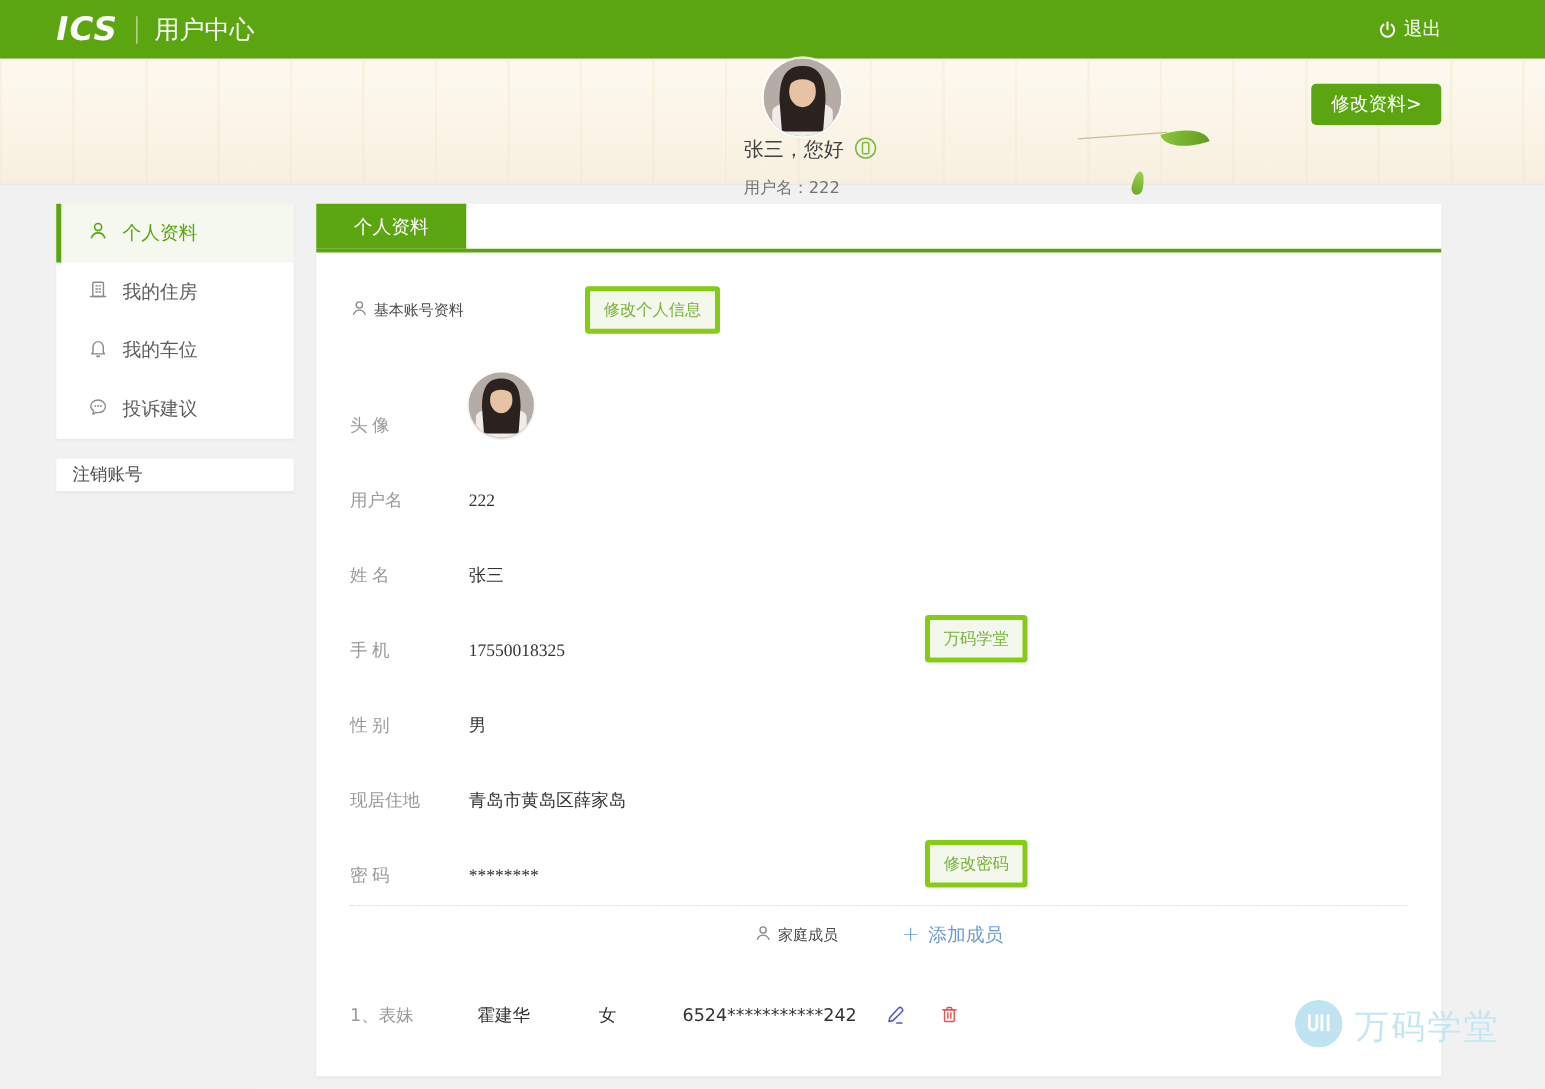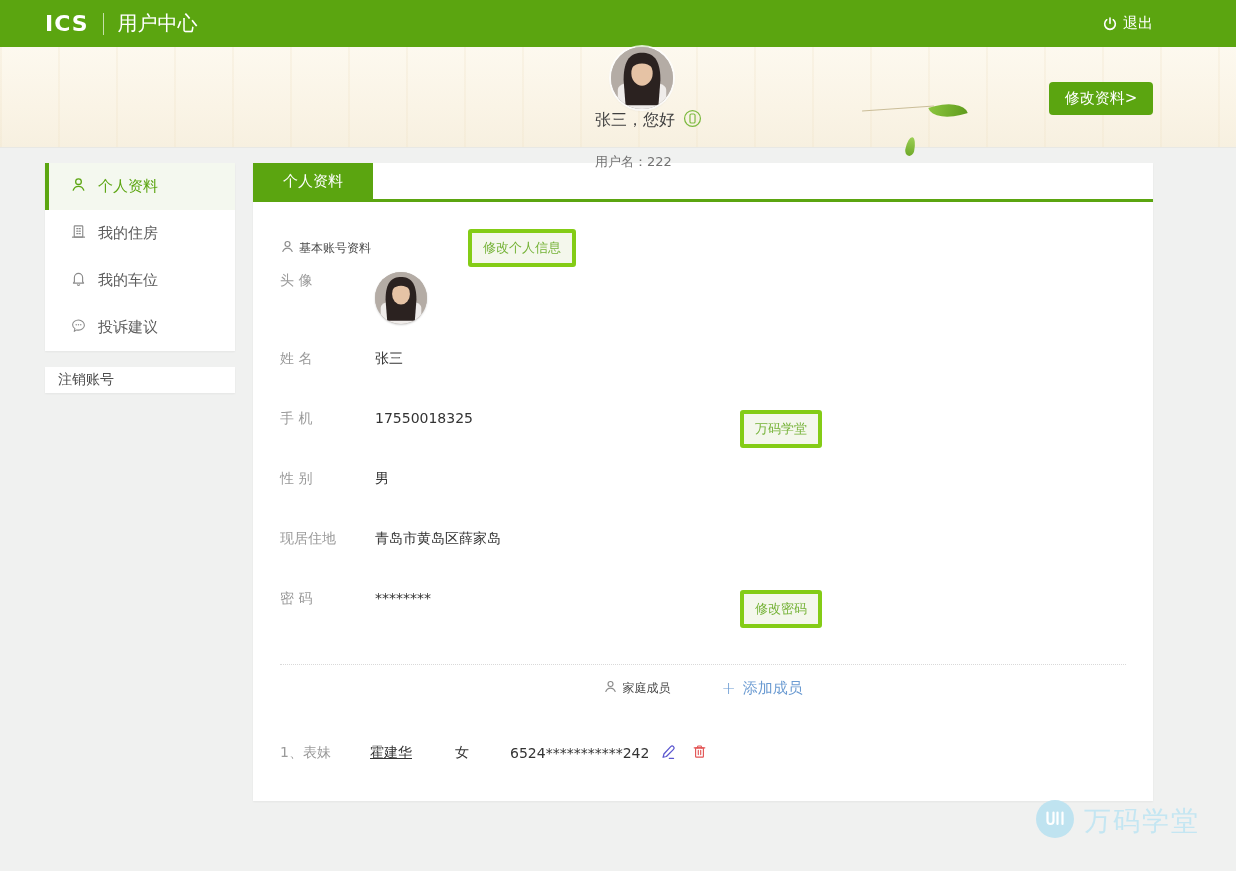--- a/index.html
+++ b/index.html
@@ -7,21 +7,21 @@
   body {
     font-family:"DejaVu Sans","Liberation Sans",sans-serif;
     background:#f0f1f0; color:#333; position:relative; overflow:hidden;
   }
 
   
   .topbar {
     height:47px; background:#5ba510; display:flex; align-items:center;
     padding:0 83px 0 45px;
   }
-  .brand { color:#fff; font-size:22px; font-weight:bold; letter-spacing:1px; }
+  .brand { color:#fff; font-size:26px; font-weight:bold; letter-spacing:1px;font-style:italic; }
   .brand-sep { width:1px; height:22px; background:rgba(255,255,255,.65); margin:0 14px; }
   .app-title { color:#fff; font-size:20px; }
   .logout { margin-left:auto; color:#fff; font-size:15px; display:flex; align-items:center; gap:5px; cursor:pointer; }
   .logout svg { display:block; }
 
   
   .banner {
     height:101px; position:relative; display:flex; align-items:center;
     padding-left:48px;
     background:
@@ -30,23 +30,23 @@
     border-bottom:1px solid #e8e8e4;
     flex-direction:column;
   }
   .banner-avatar {
     width:62px; height:62px; border-radius:50%; overflow:hidden; flex:0 0 auto;
     box-shadow:0 0 0 2px rgba(255,255,255,.8), 0 1px 3px rgba(0,0,0,.15);
     background:#b9b2ac;
   }
   .banner-info { margin-left:13px; }
   .greeting-line { display:flex; align-items:center; gap:8px; font-size:16px; color:#404040; }
-  .username-line { margin-top:21px; font-size:13px; color:#737373; }
+  .username-line { margin-top:9px; font-size:13px; color:#737373; }
   .edit-profile-btn {
-    position:absolute; right:83px; top:35px; width:104px; height:33px;
+    position:absolute; right:83px; top:20px; width:104px; height:33px;
     background:#5ba510; color:#fff; font-size:15px; border:none; border-radius:4px;
     cursor:pointer; font-family:inherit;
   }
   .leaf-a {
     position:absolute; left:930px; top:55px; width:36px; height:17px;
     background:linear-gradient(120deg,#8cc63f,#5f9b1d);
     border-radius:2% 100% 2% 100%; transform:rotate(-18deg);
   }
   .leaf-b {
     position:absolute; left:906px; top:90px; width:9px; height:19px;
@@ -79,38 +79,38 @@
   .card-body { padding:0 27px; }
 
   .section-header { display:flex; align-items:center; margin-top:30px; height:32px; }
   .section-title { display:flex; align-items:center; gap:4px; font-size:12px; color:#4a4a4a; width:188px; }
   .section-title svg { color:#8a8a8a; }
   .btn-light {
     background:#f4f7ec; border:4px solid #84cc16; color:#74b236; font-size:13px;
     padding:6px 11px; border-radius:3px; cursor:pointer; font-family:inherit; white-space:nowrap;
   }
 
-  .field-row { display:flex; align-items:flex-start; height:60px; font-size:14px; }
+  .field-row { display:flex; align-items:flex-end; height:60px; font-size:14px;font-family:Liberation Serif, serif; }
   .field-row.avatar-row { height:78px; margin-top:8px; }
   .field-label { width:95px; color:#9a9a9a; flex:0 0 auto; }
   .field-value { width:365px; color:#333; flex:0 0 auto; }
   .content-avatar {
     width:52px; height:52px; border-radius:50%; overflow:hidden; background:#b9b2ac;
     box-shadow:0 1px 2px rgba(0,0,0,.2);
   }
 
   .dotted-divider { border-top:1px dotted #d9d9d9; margin-top:14px; }
 
   .family-header { display:flex; align-items:center; margin-top:8px; height:30px;justify-content:center; }
   .add-member { display:flex; align-items:center; gap:7px; color:#6b9bd2; font-size:15px; cursor:pointer; margin-left:-70px; }
   .add-plus { font-size:17px; font-weight:300; }
 
-  .member-row { display:flex; align-items:center; margin-top:36px; font-size:14px; height:28px; }
+  .member-row { display:flex; align-items:center; margin-top:36px; font-size:14px; height:28px;gap:12px; }
   .member-rel { width:90px; color:#9a9a9a; }
-  .member-name { width:85px; color:#333;text-decoration:underline; }
+  .member-name { width:85px; color:#333; }
   .member-gender { width:55px; color:#333; }
   .member-id { width:150px; color:#333; }
   .icon-btn { background:none; border:none; cursor:pointer; padding:0; margin-right:13px; display:flex; }
 
   
   .watermark {
     position:absolute; left:1036px; top:800px; display:flex; align-items:center; gap:10px;
     pointer-events:none;
   }
   .watermark-text { color:#c4e6f2; font-size:27px; letter-spacing:2px; }
@@ -224,20 +224,24 @@
           <svg width="52" height="52" viewBox="0 0 64 64">
               <rect width="64" height="64" fill="#b4aca5"></rect>
               <path d="M32 72c-16 0-25-8-25-8V44c0-6 11-9 25-9s25 3 25 9v20s-9 8-25 8z" fill="#efecea"></path>
               <path d="M13 34C13 12 21 6 32 6s19 6 19 28l-2 26H15z" fill="#2b2220"></path>
               <ellipse cx="32" cy="27" rx="11" ry="13" fill="#e6c3a5"></ellipse>
               <path d="M19 24c2-10 8-13 13-13s11 3 13 13c0 0-4-7-13-7s-13 7-13 7z" fill="#2b2220"></path>
             </svg>
         </span>
       </div>
 
+      <div class="field-row">
+        <span class="field-label">用户名</span>
+        <span class="field-value">222</span>
+      </div>
 
       <div class="field-row">
         <span class="field-label">姓  名</span>
         <span class="field-value">张三</span>
       </div>
 
       <div class="field-row">
         <span class="field-label">手  机</span>
         <span class="field-value">17550018325</span>
         <button class="btn-light">万码学堂</button>

